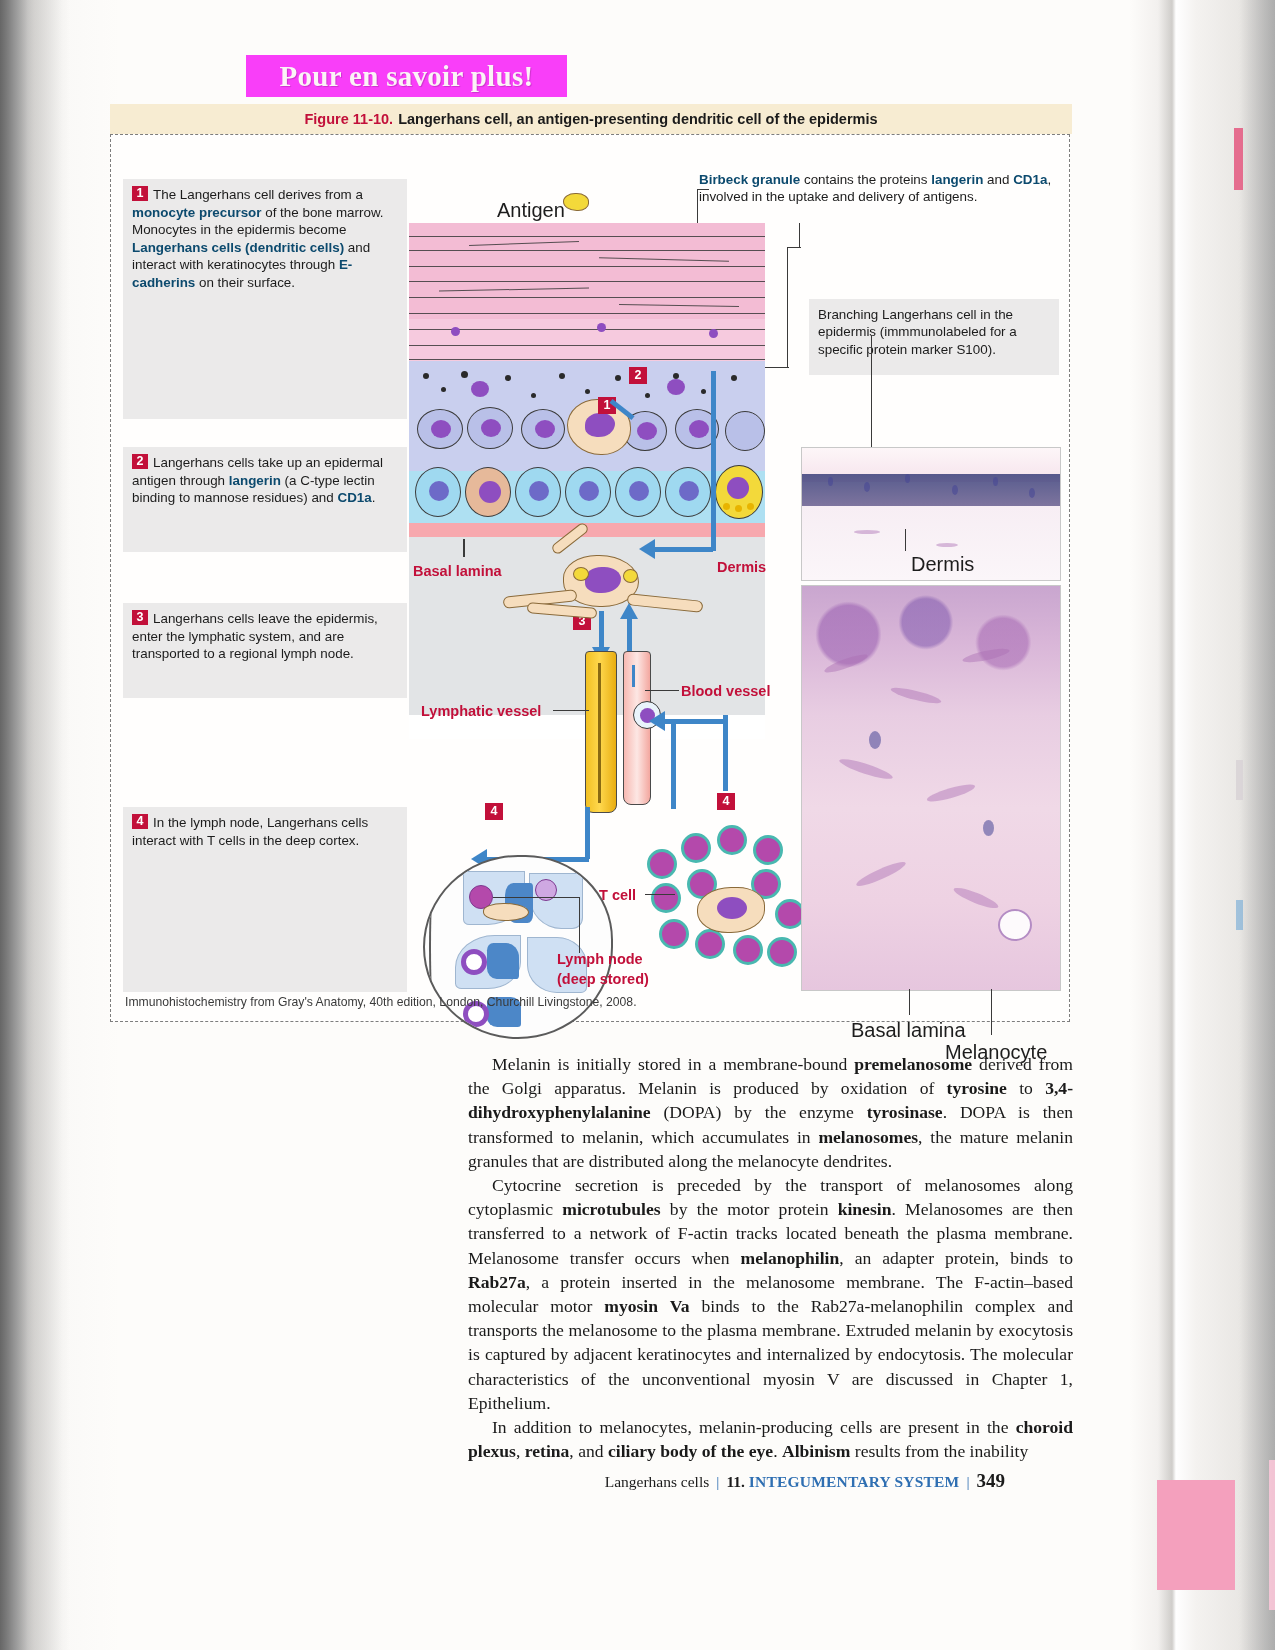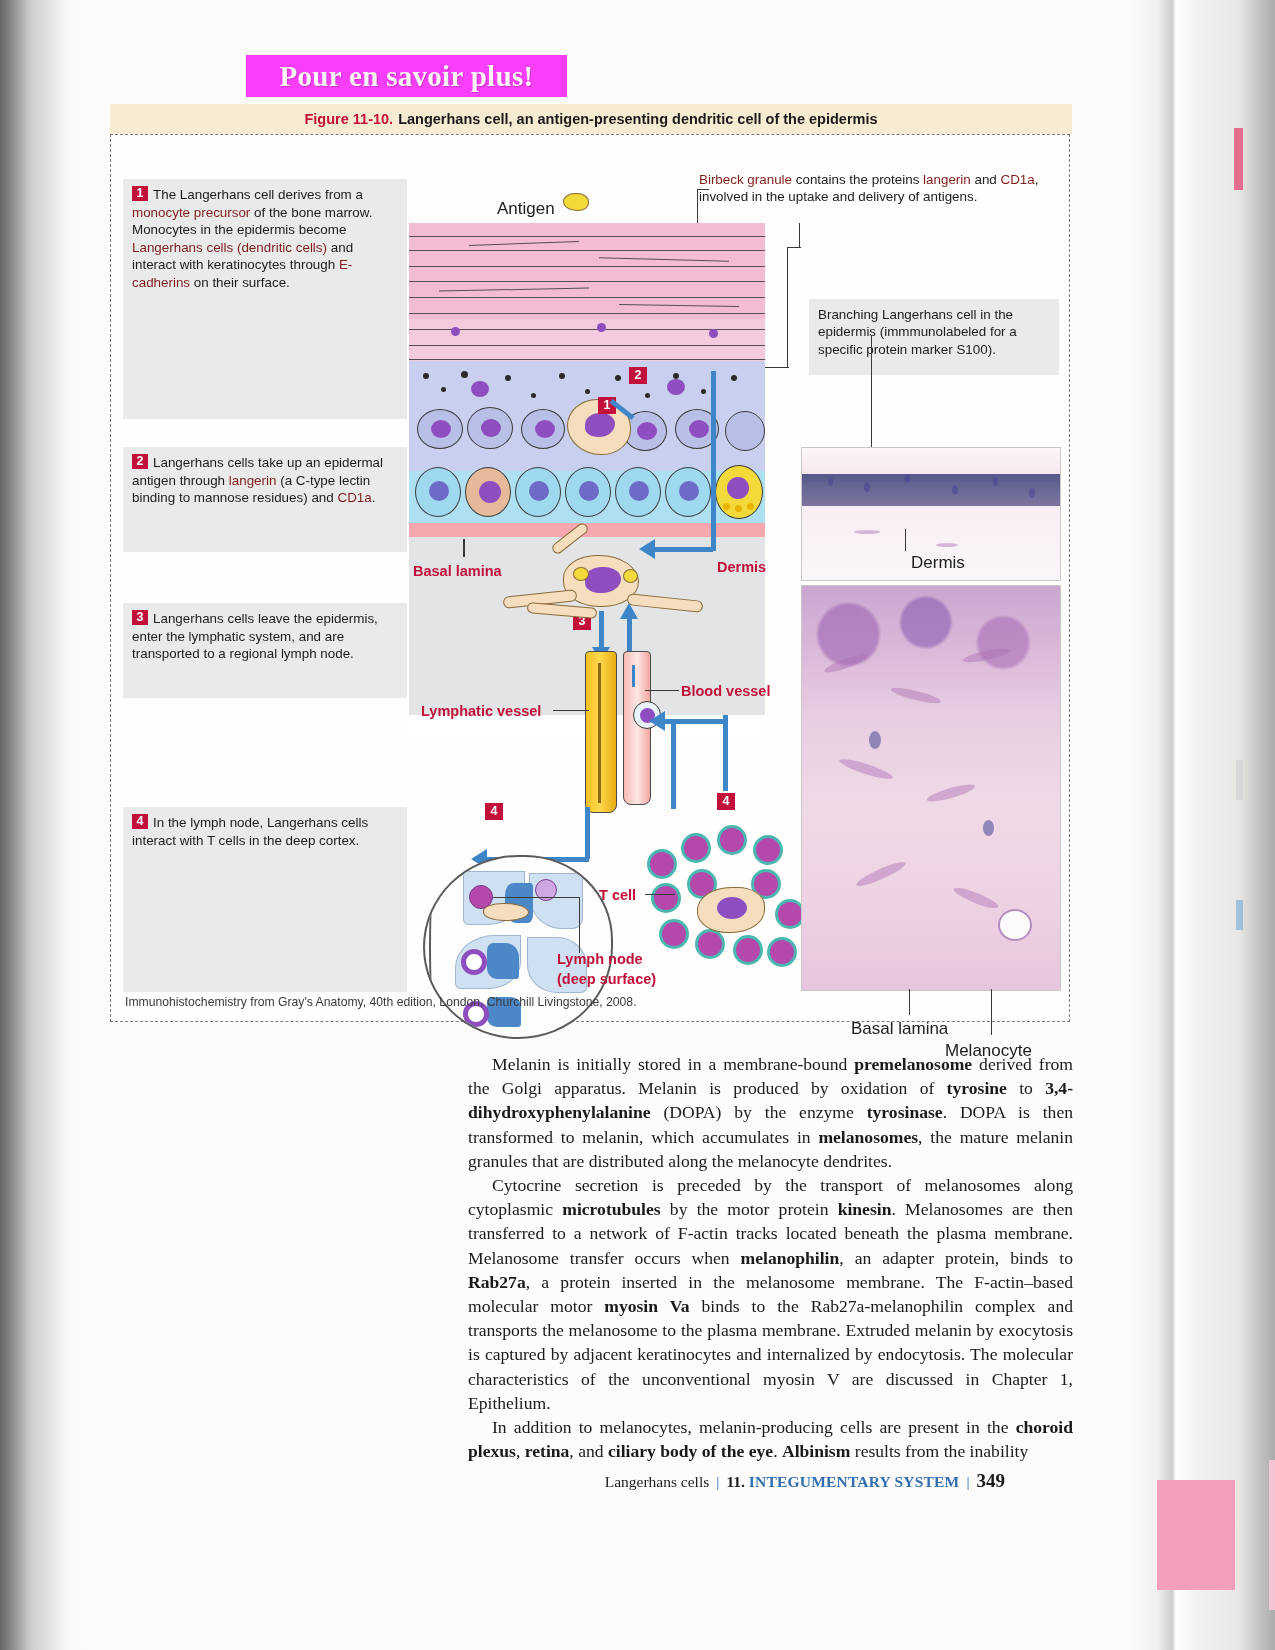--- a/index.html
+++ b/index.html
@@ -51,21 +51,21 @@
   .stepbox{
     position:absolute;left:12px;width:284px;background:#ebeaea;
     font-family:"Liberation Sans",sans-serif;font-size:13.4px;line-height:17.6px;color:#1c1c1c;
     padding:7px 9px 8px 9px;box-sizing:border-box;
   }
   .num{
     display:inline-block;background:#c2103a;color:#fff;font-family:"Liberation Sans",sans-serif;
     font-weight:bold;font-size:12.5px;line-height:15px;width:16px;height:15px;text-align:center;
     vertical-align:2px;margin-right:5px;
   }
-  .hl{color:#7f1d1d;font-weight:normal;}
+  .hl{color:#0c4a6e;font-weight:bold;}
   .indent{display:block;text-indent:13px;}
 
   .s1{top:44px;height:240px;}
   .s2{top:312px;height:105px;}
   .s3{top:468px;height:95px;}
   .s4{top:672px;height:185px;}
 
   
   .annbox{
     position:absolute;background:#ebeaea;
@@ -75,21 +75,21 @@
   .anntop{left:588px;top:36px;width:360px;background:transparent;padding:0;}
   .annA{left:698px;top:78px;width:250px;height:75px;}
   .annB{left:698px;top:164px;width:250px;height:76px;}
 
   
   .sourceline{
     position:absolute;left:14px;top:860px;font-family:"Liberation Sans",sans-serif;
     font-size:12.2px;color:#3a3a3a;
   }
   .lbl{position:absolute;font-family:"Liberation Sans",sans-serif;font-weight:bold;font-size:14.5px;color:#c2103a;white-space:nowrap;}
-  .lblk{position:absolute;font-family:"Liberation Sans",sans-serif;font-size:17px;color:#1d1d1d;white-space:nowrap;}
+  .lblk{position:absolute;font-family:"Liberation Sans",sans-serif;font-size:20px;color:#1d1d1d;white-space:nowrap;}
 
   
   .epi{position:absolute;left:298px;top:88px;width:356px;height:300px;overflow:hidden;}
   .corneum{position:absolute;left:0;top:0;width:356px;height:96px;background:#f3bcd4;}
   .granul{position:absolute;left:0;top:96px;width:356px;height:42px;background:#f6cade;}
   .spinos{position:absolute;left:0;top:138px;width:356px;height:110px;background:#c9cfee;}
   .basale{position:absolute;left:0;top:248px;width:356px;height:52px;background:#aee0f2;}
   .bl{position:absolute;left:298px;top:388px;width:356px;height:14px;background:#f7a8ae;}
   .dermisband{position:absolute;left:298px;top:402px;width:356px;height:178px;background:#e2e4e6;}
   .lowerwhite{position:absolute;left:298px;top:580px;width:356px;height:24px;background:#fff;}
@@ -353,21 +353,21 @@
         <div class="bluefill" style="left:62px;top:86px;width:32px;height:36px;border-radius:20% 40% 10% 30%;"></div>
         <div class="bluefill" style="left:62px;top:140px;width:34px;height:30px;border-radius:20% 30% 10% 30%;"></div>
         <div class="cell" style="left:44px;top:28px;width:24px;height:24px;background:#b449ab;border-color:#7d3a90;"></div>
         <div class="cell" style="left:110px;top:22px;width:22px;height:22px;background:#cfa8e2;border-color:#7d3a90;"></div>
         <div class="cell" style="left:36px;top:92px;width:26px;height:26px;background:#fff;border:5px solid #8e4ec0;"></div>
         <div class="cell" style="left:38px;top:144px;width:26px;height:26px;background:#fff;border:5px solid #8e4ec0;"></div>
         <div style="position:absolute;left:58px;top:46px;width:44px;height:16px;background:#f6ddbd;border:1.5px solid #8a6a3a;border-radius:46% 54% 50% 50%;"></div>
         <div style="position:absolute;left:4px;top:18px;width:10px;height:140px;border:2px solid #5b5b5b;border-radius:50%;border-right:none;"></div>
       </div>
       <div class="lbl" style="left:446px;top:816px;">Lymph node</div>
-      <div class="lbl" style="left:446px;top:836px;">(deep surface)</div>
+      <div class="lbl" style="left:446px;top:836px;">(deep stored)</div>
       <div class="leader" style="left:382px;top:762px;width:86px;"></div>
       <div class="leaderv" style="left:468px;top:762px;height:56px;"></div>
 
       <div class="tcluster" style="left:536px;top:690px;width:160px;height:150px;">
         <div class="tcellc" style="left:0px;top:24px;"></div>
         <div class="tcellc" style="left:34px;top:8px;"></div>
         <div class="tcellc" style="left:70px;top:0px;"></div>
         <div class="tcellc" style="left:106px;top:10px;"></div>
         <div class="tcellc" style="left:4px;top:58px;"></div>
         <div class="tcellc" style="left:40px;top:44px;"></div>

